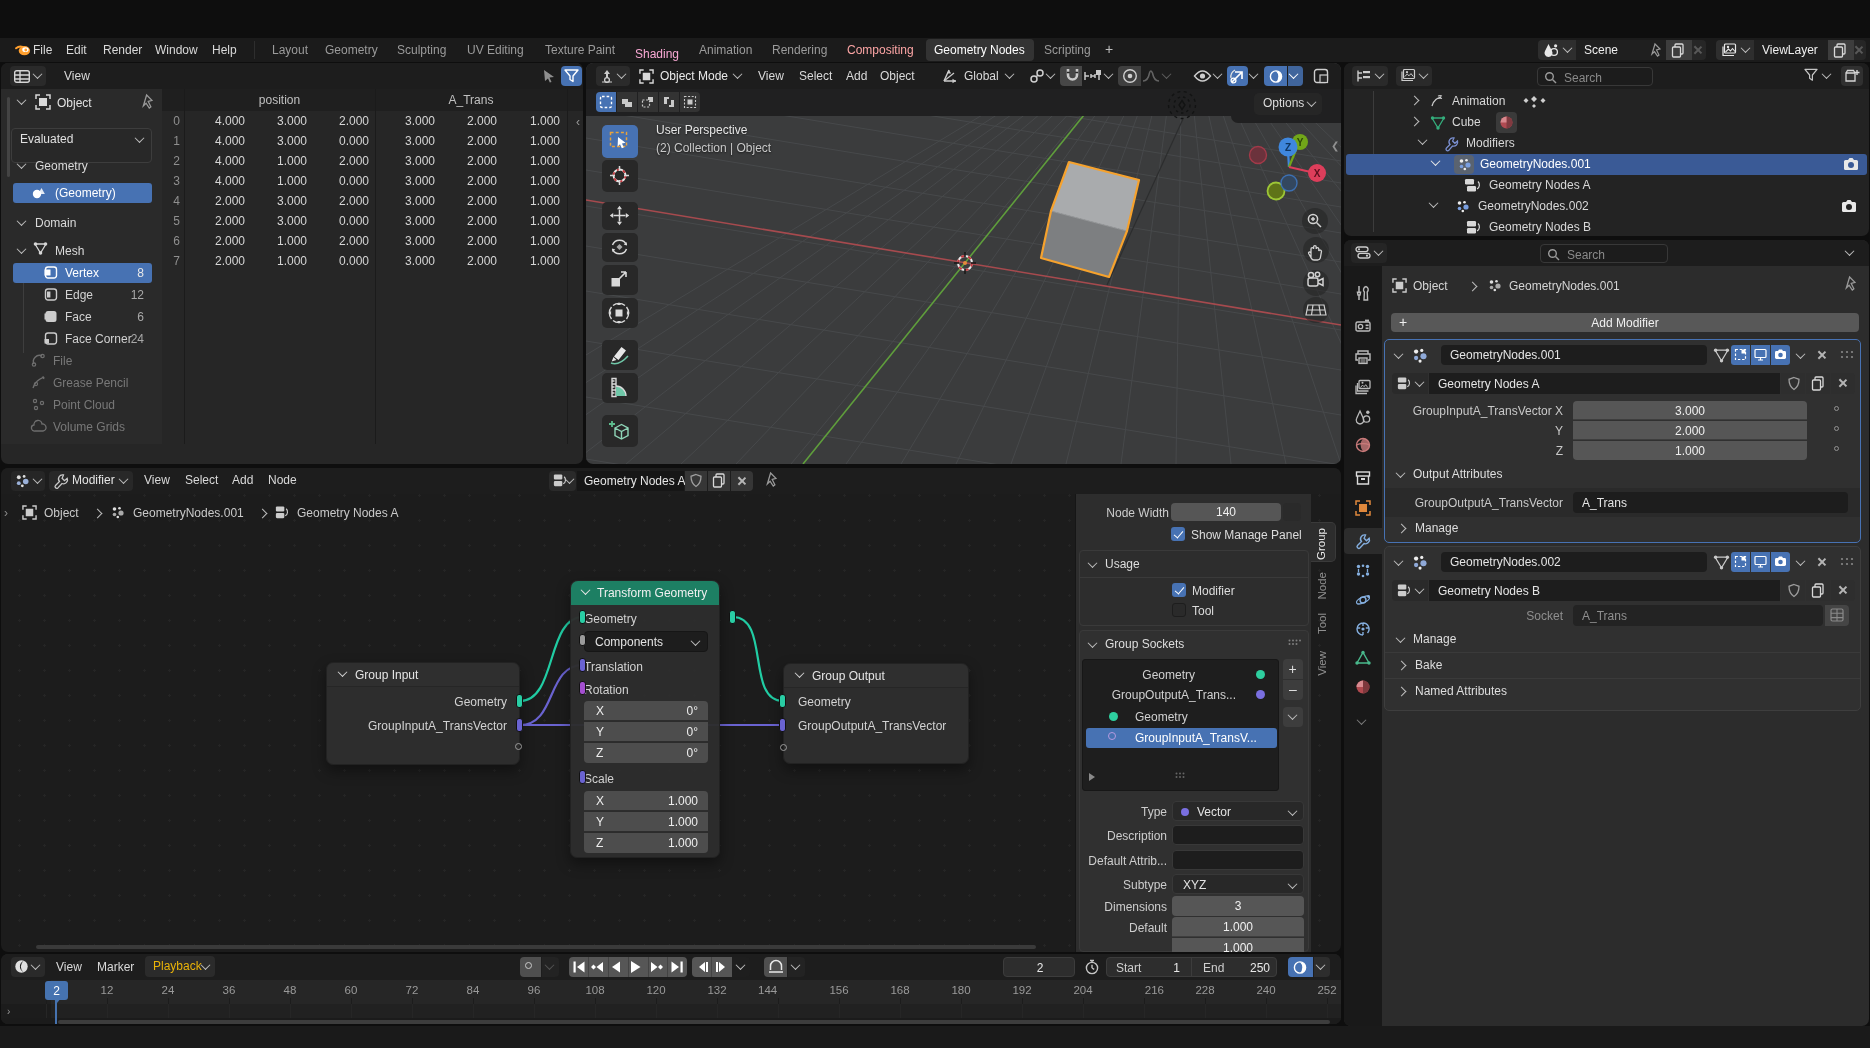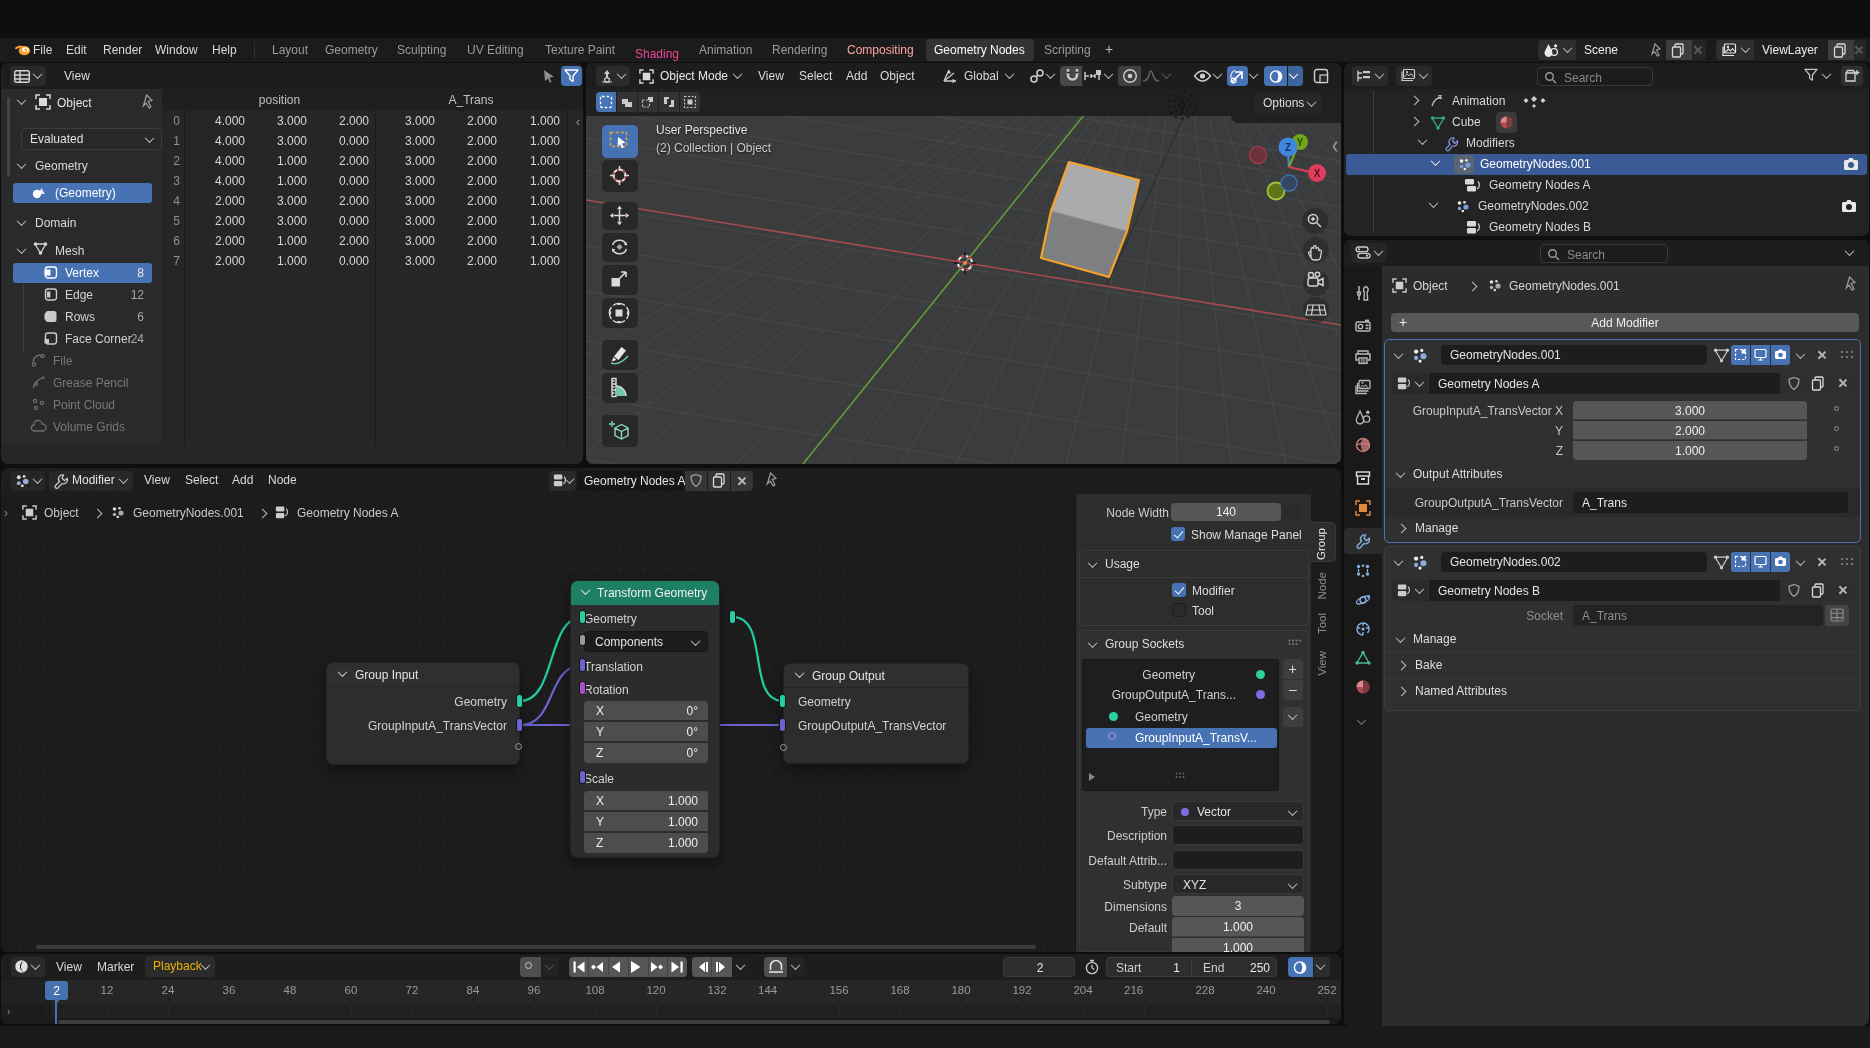--- a/index.html
+++ b/index.html
@@ -41,21 +41,21 @@
  <div class="lbl mtxt" style="left:66px;top:5px">Edit</div>
  <div class="lbl mtxt" style="left:103px;top:5px">Render</div>
  <div class="lbl mtxt" style="left:155px;top:5px">Window</div>
  <div class="lbl mtxt" style="left:212px;top:5px">Help</div>
  <div class="abs" style="left:254px;top:3px;width:1px;height:18px;background:#2e2e2e"></div>
  <div class="lbl" style="left:272px;top:5px;color:#9b9b9b">Layout</div>
  <div class="lbl" style="left:325px;top:5px;color:#9b9b9b">Geometry</div>
  <div class="lbl" style="left:397px;top:5px;color:#9b9b9b">Sculpting</div>
  <div class="lbl" style="left:467px;top:5px;color:#9b9b9b">UV Editing</div>
  <div class="lbl" style="left:545px;top:5px;color:#9b9b9b">Texture Paint</div>
- <div class="lbl" style="left:635px;top:9px;color:#ec4899">Shading</div>
+ <div class="lbl" style="left:635px;top:9px;color:#f9a8d4">Shading</div>
  <div class="lbl" style="left:699px;top:5px;color:#9b9b9b">Animation</div>
  <div class="lbl" style="left:772px;top:5px;color:#9b9b9b">Rendering</div>
  <div class="lbl" style="left:847px;top:5px;color:#fca5a5">Compositing</div>
  <div class="abs" style="left:926px;top:1px;width:108px;height:22px;background:#333333;border-radius:4px"></div>
  <div class="lbl" style="left:934px;top:5px;color:#fdfdfd">Geometry Nodes</div>
  <div class="lbl" style="left:1044px;top:5px;color:#9b9b9b">Scripting</div>
  <div class="lbl" style="left:1105px;top:3px;color:#bdbdbd;font-size:14px">+</div>
 
  <div class="abs" style="left:1538px;top:2px;width:168px;height:20px;background:#1f1f1f;border-radius:4px">
   <div class="abs" style="left:0;top:0;width:38px;height:20px;background:#2e2e2e;border-radius:4px 0 0 4px"></div>
@@ -120,21 +120,21 @@
   <div class="abs" style="left:6px;top:8px;width:3px;height:80px;background:#444;border-radius:2px"></div>
   <span class="cd" style="position:absolute;left:17px;top:9px"></span>
   <svg style="left:34px;top:5px" width="16" height="16" viewBox="0 0 16 16">
           <rect x="4" y="4" width="8" height="8" fill="#d9d9d9"></rect>
           <path d="M1,5 v-4 h4 M11,1 h4 v4 M15,11 v4 h-4 M5,15 h-4 v-4" fill="none" stroke="#d9d9d9" stroke-width="1.5"></path>
         </svg>
   <div class="lbl" style="left:56px;top:7px;color:#e2e2e2">Object</div>
   <svg style="left:136px;top:5px" width="16" height="16" viewBox="0 0 15 15">
           <path d="M9 1 L14 6 L10.5 7 L13 12 L11.5 13.2 L8.5 8.6 L6 11 Z" fill="none" stroke="#9a9a9a" stroke-width="1.2"></path>
         </svg>
-  <div class="abs" style="left:20px;top:39px;width:141px;height:22px;background:#282828;border:1px solid #3d3d3d;border-radius:4px">
+  <div class="abs" style="left:10px;top:39px;width:141px;height:35px;background:#282828;border:1px solid #3d3d3d;border-radius:4px">
    <div class="lbl" style="left:8px;top:3px;color:#e0e0e0">Evaluated</div>
    <span class="cd" style="position:absolute;right:8px;top:7px"></span>
   </div>
   <span class="cd" style="position:absolute;left:17px;top:73px"></span>
   <div class="lbl" style="left:34px;top:70px;color:#dadada">Geometry</div>
   <div class="abs" style="left:12px;top:94px;width:139px;height:20px;background:#4772b3;border-radius:3px"></div>
   <svg style="left:30px;top:96px" width="16" height="16" viewBox="0 0 16 16">
           <circle cx="6" cy="9" r="4.2" fill="#fff"></circle>
           <path d="M10.5,3 l3.4,6 h-6.8 Z" fill="#fff" opacity=".85"></path>
         </svg>
@@ -160,21 +160,21 @@
   <svg style="left:42px;top:198px" width="15" height="15" viewBox="0 0 15 15">
           <path d="M11,2 a2.5 2.5 0 0 1 2.5 2.5 v6 a2.5 2.5 0 0 1 -2.5 2.5 h-6 a2.5 2.5 0 0 1 -2.5 -2.5 v-6 a2.5 2.5 0 0 1 2.5 -2.5 Z" fill="none" stroke="#ccc" stroke-width="1.4"></path>
           <rect x="4" y="4.5" width="3.4" height="6" fill="#ccc"></rect>
         </svg>
   <div class="lbl" style="left:64px;top:199px;color:#d2d2d2">Edge</div>
   <div class="lbl ralign" style="left:110px;top:199px;width:33px;color:#a8a8a8">12</div>
   <svg style="left:42px;top:220px" width="15" height="15" viewBox="0 0 15 15">
           <path d="M11,2 a2.5 2.5 0 0 1 2.5 2.5 v6 a2.5 2.5 0 0 1 -2.5 2.5 h-6 a2.5 2.5 0 0 1 -2.5 -2.5 v-6 a2.5 2.5 0 0 1 2.5 -2.5 Z" fill="#ccc"></path>
           <rect x="1.5" y="4.5" width="6" height="6" fill="#ccc"></rect>
         </svg>
-  <div class="lbl" style="left:64px;top:221px;color:#d2d2d2">Rows</div>
+  <div class="lbl" style="left:64px;top:221px;color:#d2d2d2">Face</div>
   <div class="lbl ralign" style="left:110px;top:221px;width:33px;color:#a8a8a8">6</div>
   <svg style="left:42px;top:242px" width="15" height="15" viewBox="0 0 15 15">
           <path d="M11,2 a2.5 2.5 0 0 1 2.5 2.5 v6 a2.5 2.5 0 0 1 -2.5 2.5 h-6 a2.5 2.5 0 0 1 -2.5 -2.5 v-6 a2.5 2.5 0 0 1 2.5 -2.5 Z" fill="none" stroke="#ccc" stroke-width="1.4"></path>
           <rect x="1.5" y="8" width="4.5" height="4.5" fill="#ccc"></rect>
         </svg>
   <div class="lbl" style="left:64px;top:243px;color:#d2d2d2">Face Corner</div>
   <div class="lbl ralign" style="left:110px;top:243px;width:33px;color:#a8a8a8">24</div>
   <svg style="left:30px;top:264px" width="15" height="15" viewBox="0 0 15 15" opacity="0.42">
           <path d="M3,11 a6 6 0 0 1 8,-8" fill="none" stroke="#ccc" stroke-width="1.4"></path>
           <circle cx="3" cy="11.5" r="1.7" fill="none" stroke="#ccc" stroke-width="1.2"></circle>
@@ -1277,21 +1277,21 @@
         <div class="lbl" style="left:513px;top:30px;width:40px;text-align:center;color:#9a9a9a;font-size:11.5px">96</div>
         <div class="lbl" style="left:574px;top:30px;width:40px;text-align:center;color:#9a9a9a;font-size:11.5px">108</div>
         <div class="lbl" style="left:635px;top:30px;width:40px;text-align:center;color:#9a9a9a;font-size:11.5px">120</div>
         <div class="lbl" style="left:696px;top:30px;width:40px;text-align:center;color:#9a9a9a;font-size:11.5px">132</div>
         <div class="lbl" style="left:757px;top:30px;width:40px;color:#9a9a9a;font-size:11.5px">144</div>
         <div class="lbl" style="left:818px;top:30px;width:40px;text-align:center;color:#9a9a9a;font-size:11.5px">156</div>
         <div class="lbl" style="left:879px;top:30px;width:40px;text-align:center;color:#9a9a9a;font-size:11.5px">168</div>
         <div class="lbl" style="left:940px;top:30px;width:40px;text-align:center;color:#9a9a9a;font-size:11.5px">180</div>
         <div class="lbl" style="left:1001px;top:30px;width:40px;text-align:center;color:#9a9a9a;font-size:11.5px">192</div>
         <div class="lbl" style="left:1062px;top:30px;width:40px;text-align:center;color:#9a9a9a;font-size:11.5px">204</div>
-        <div class="lbl" style="left:1123px;top:30px;width:40px;text-align:left;color:#9a9a9a;font-size:11.5px">216</div>
+        <div class="lbl" style="left:1123px;top:30px;width:40px;text-align:right;color:#9a9a9a;font-size:11.5px">216</div>
         <div class="lbl" style="left:1184px;top:30px;width:40px;text-align:center;color:#9a9a9a;font-size:11.5px">228</div>
         <div class="lbl" style="left:1245px;top:30px;width:40px;text-align:center;color:#9a9a9a;font-size:11.5px">240</div>
         <div class="lbl" style="left:1306px;top:30px;width:40px;text-align:center;color:#9a9a9a;font-size:11.5px">252</div>
       </div>
  <div class="lbl" style="left:6px;top:52px;color:#9a9a9a;font-size:10px">›</div>
  <div class="abs" style="left:54px;top:46px;width:2px;height:24px;background:#4673b0"></div>
  <div class="abs" style="left:44px;top:27px;width:23px;height:19px;background:#4673b0;border-radius:3px"></div>
  <div class="abs" style="left:52px;top:44px;width:0;height:0;border-left:4px solid transparent;border-right:4px solid transparent;border-top:5px solid #4673b0"></div>
  <div class="lbl" style="left:44px;top:30px;width:23px;text-align:center;color:#fff">2</div>
  <div class="abs" style="left:57px;top:66px;width:1272px;height:3.5px;background:#3d3d3d;border-radius:2px"></div>

